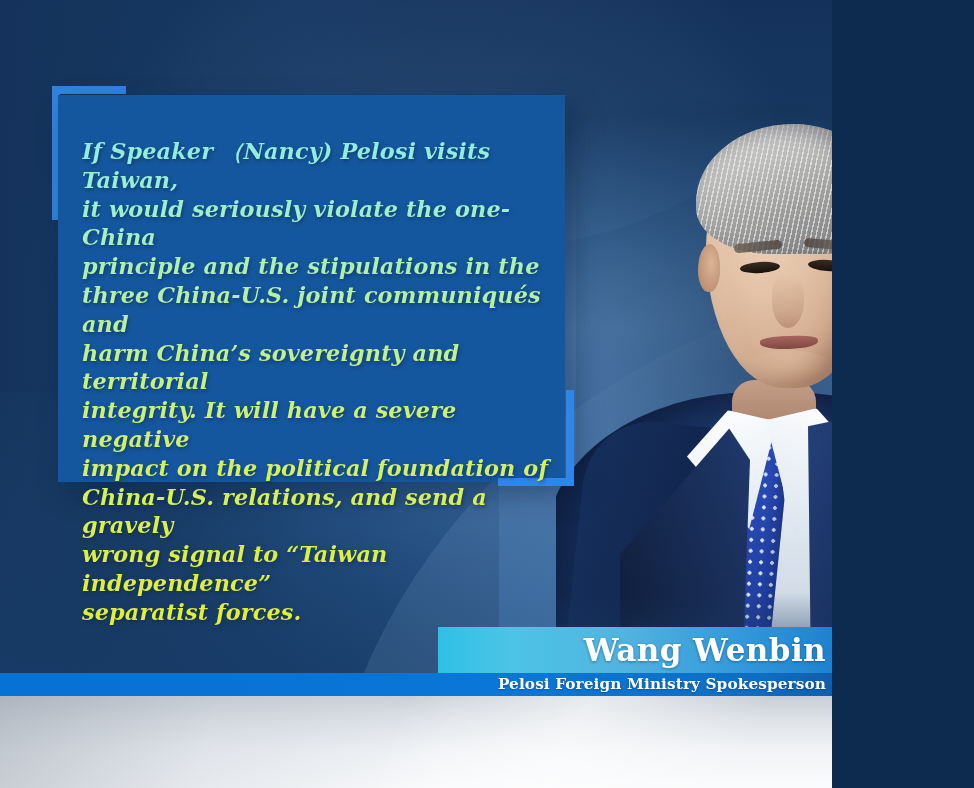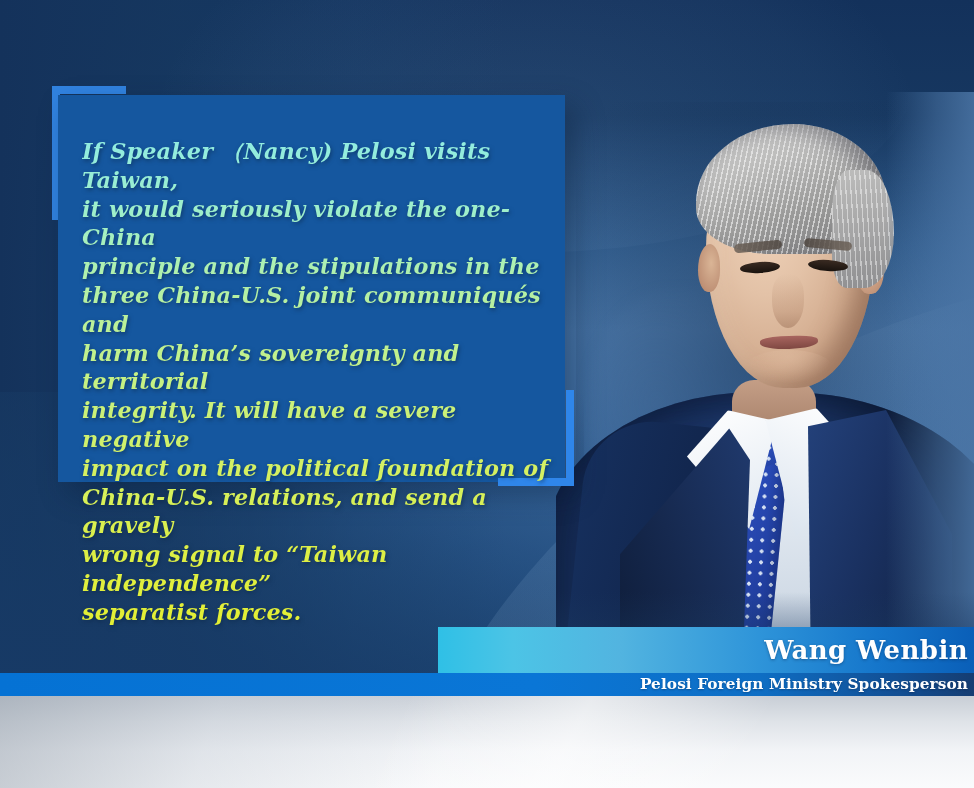--- a/index.html
+++ b/index.html
@@ -1,20 +1,20 @@
 <!DOCTYPE html>
 <html><head>
 <meta charset="utf-8">
 <style>
   html,body{margin:0;padding:0;background:#0d2b4e;}
   *{box-sizing:border-box;}
 
   .stage{
     position:relative;
-    width:974px;height:788px;
+    width:832px;height:788px;
     overflow:hidden;
     font-family:"Liberation Sans", sans-serif;
   }
 
   
   .bg-base{
     position:absolute;inset:0;
     background:
       radial-gradient(120% 95% at 78% 34%, #5b86b4 0%, #4a78ab 18%, #2e5e95 45%, #1d4577 68%, #153760 85%, #12325a 100%);
   }
@@ -246,21 +246,21 @@
   }
 
   
   .nameplate{
     position:absolute;left:438px;top:627px;width:536px;height:46px;
     background:linear-gradient(90deg,#2fc0e6 0%, #4cc4e6 14%, #52b4e0 34%, #2e94d9 60%, #1576cb 82%, #0a5fb8 100%);
   }
   .name-text{
     position:absolute;right:6px;top:629px;
     font-family:"DejaVu Serif", serif;
-    font-weight:bold;font-size:26px;
+    font-weight:bold;font-size:31px;
     color:#ffffff;
     letter-spacing:.4px;
     text-shadow:0 1px 3px rgba(10,40,80,0.45);
     line-height:43px;
   }
   .rolebar{
     position:absolute;left:0;top:673px;width:974px;height:23px;
     background:linear-gradient(90deg,#0572d4 0%, #0a76d6 55%, #0e6ec4 78%, #124f94 92%, #153d72 100%);
   }
   .role-text{

